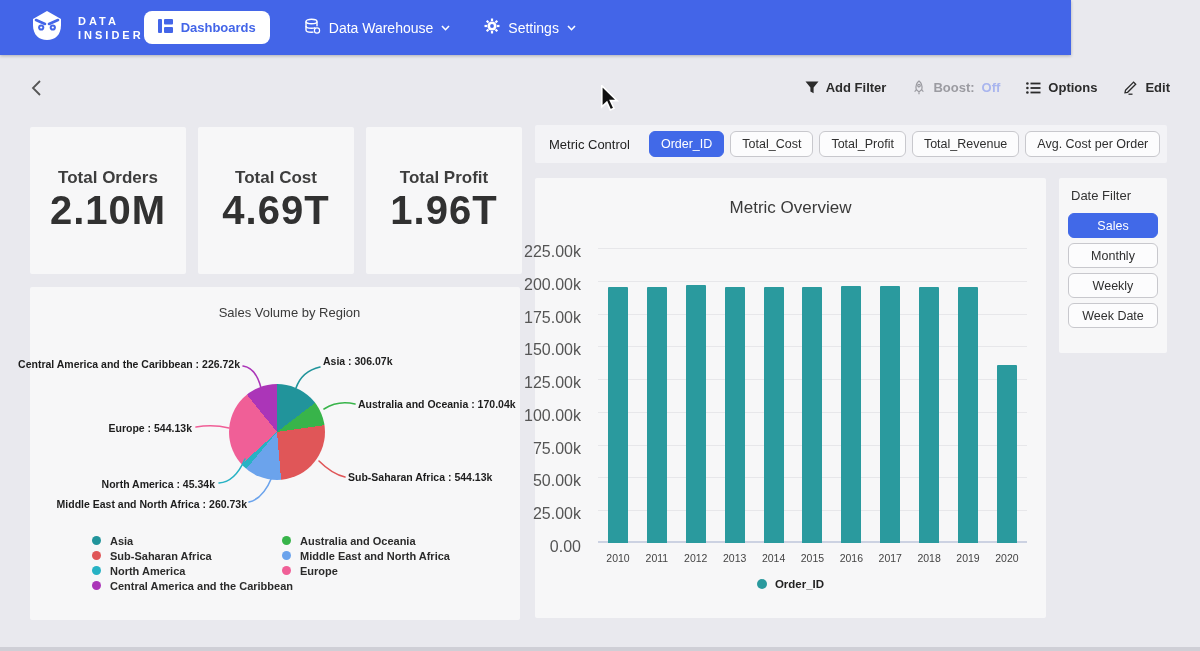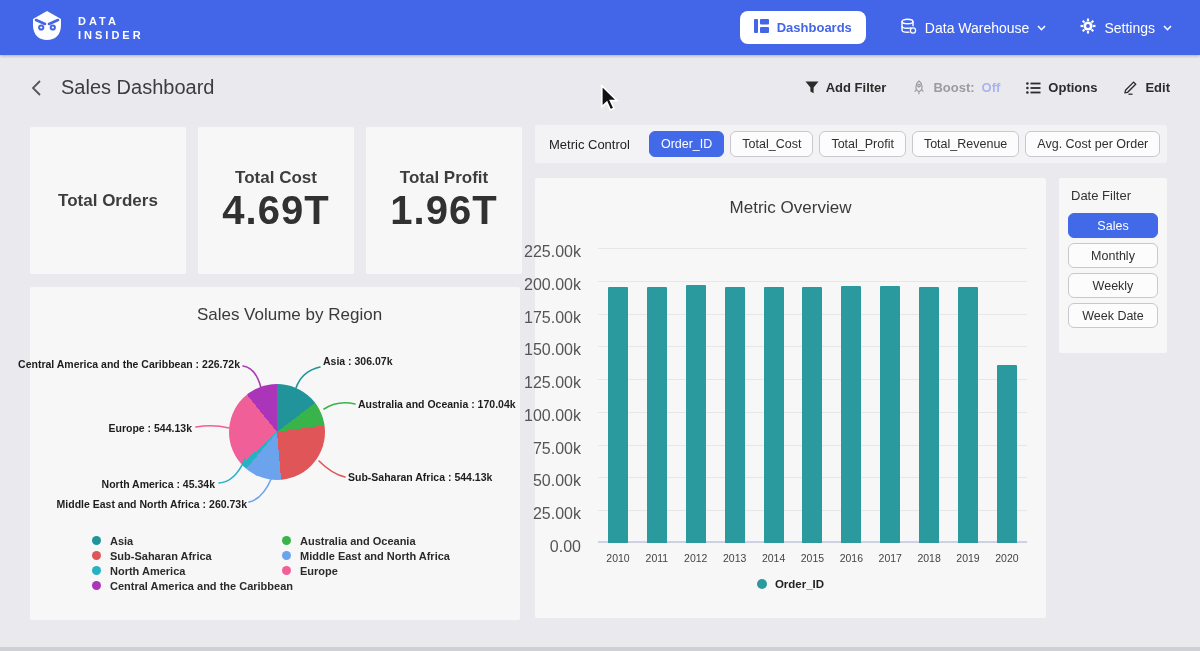--- a/index.html
+++ b/index.html
@@ -1,22 +1,22 @@
 <!DOCTYPE html>
 <html><head>
 <meta charset="utf-8">
 <style>
   * { margin:0; padding:0; box-sizing:border-box; }
   html,body { width:1200px; height:651px; overflow:hidden; }
   body { font-family:"Liberation Sans", sans-serif; background:#e9e9ee; position:relative; }
   .app { position:relative; width:1200px; height:651px; }
 
   
-  .navbar { position:absolute; left:0; top:0; width:1200px; height:55px; background:#4365e8;
-            display:flex; align-items:center; justify-content:space-between; padding:0 28px;
+  .navbar { position:absolute; left:0; top:0; width:1071px; height:55px; background:#4365e8;
+            display:flex; align-items:center; padding:0 28px;
             box-shadow:0 1px 3px rgba(0,0,0,.25); z-index:5; }
   .brand { display:flex; align-items:center; gap:12px; }
   .brand-text { color:#fff; font-size:11px; font-weight:bold; letter-spacing:3px; line-height:14px; }
   .nav-right { display:flex; align-items:center; gap:34px; }
   .nav-pill { background:#fff; color:#4365e8; font-size:13px; font-weight:bold; border:none;
               border-radius:8px; padding:8px 14px; display:flex; align-items:center; gap:8px; cursor:pointer; }
   .nav-link { color:#fff; font-size:14px; font-weight:500; display:flex; align-items:center; gap:8px; cursor:pointer; background:none; border:none; }
   .chev { width:9px; height:6px; }
 
   
@@ -66,21 +66,21 @@
 
   
   .date-card { left:1059px; top:178px; width:108px; height:175px; padding:10px 9px; }
   .date-title { font-size:13px; color:#333; margin:0 0 10px 3px; }
   .date-btn { display:block; width:90px; height:25px; margin-bottom:5px; border:1px solid #c8c8cd; border-radius:6px;
               background:#fcfcfd; font-size:12.5px; color:#2f2f2f; font-family:"Liberation Sans",sans-serif; cursor:pointer; }
   .date-btn.selected { background:#4169e8; border-color:#4169e8; color:#fff; }
 
   
   .pie-card { left:30px; top:287px; width:490px; height:333px; }
-  .pie-title { position:absolute; top:18px; left:0; right:0; text-align:center; font-size:17px; color:#3a3a3a;margin-left:29px; }
+  .pie-title { position:absolute; top:18px; left:0; right:0; text-align:center; font-size:13px; color:#3a3a3a;margin-left:29px; }
   .pie-disc { position:absolute; left:199px; top:97px; width:96px; height:96px; border-radius:50%; }
   .pie-lines { position:absolute; inset:0; pointer-events:none; }
   .pie-label { position:absolute; font-size:10.5px; font-weight:bold; color:#1d1d1d; white-space:nowrap; } 
   .pie-label.p0 { left:293px; top:68px; }              
   .pie-label.p1 { left:328px; top:111px; }             
   .pie-label.p2 { left:318px; top:184px; }             
   .pie-label.p3 { right:273px; top:211px; }            
   .pie-label.p4 { right:305px; top:191px; }            
   .pie-label.p5 { right:328px; top:135px; }            
   .pie-label.p6 { right:280px; top:71px; }             
@@ -168,21 +168,20 @@
       </button>
     </div>
   </div>
 
   <div class="page-header">
     <button class="back-btn">
       <svg width="13" height="18" viewBox="0 0 13 18">
           <polyline points="10,2 3,9 10,16" fill="none" stroke="#555" stroke-width="1.8"></polyline>
         </svg>
     </button>
-    <span class="page-title">Sales Dashboard</span>
     <div class="header-actions">
       <button class="action">
         <svg width="14" height="13" viewBox="0 0 14 13">
             <path d="M0.5 0.5 H13.5 L8.6 6.5 V12.3 L5.4 10.4 V6.5 Z" fill="#2b2b2b"></path>
           </svg>
         <span>Add Filter</span>
       </button>
       <button class="action muted">
         <svg width="14" height="15" viewBox="0 0 14 15" fill="none" stroke="#9b9ba1" stroke-width="1.2">
           <path d="M7 1 C9.5 3 10.5 6 9.8 9.5 L7 12 L4.2 9.5 C3.5 6 4.5 3 7 1 Z"></path>
@@ -210,20 +209,21 @@
           <path d="M2.5 10.2 L10.6 2.1 L12.7 4.2 L4.6 12.3 L2 12.8 Z"></path>
           <line x1="5.5" y1="14.2" x2="9.5" y2="14.2"></line>
         </svg>
         <span>Edit</span>
       </button>
     </div>
   </div>
 
   <div class="card kpi-card" style="left:30px;">
     <div class="kpi-label">Total Orders</div>
+    <div class="kpi-value">2.10M</div>
   </div>
   <div class="card kpi-card" style="left:198px;">
     <div class="kpi-label">Total Cost</div>
     <div class="kpi-value">4.69T</div>
   </div>
   <div class="card kpi-card" style="left:366px;">
     <div class="kpi-label">Total Profit</div>
     <div class="kpi-value">1.96T</div>
   </div>
 

